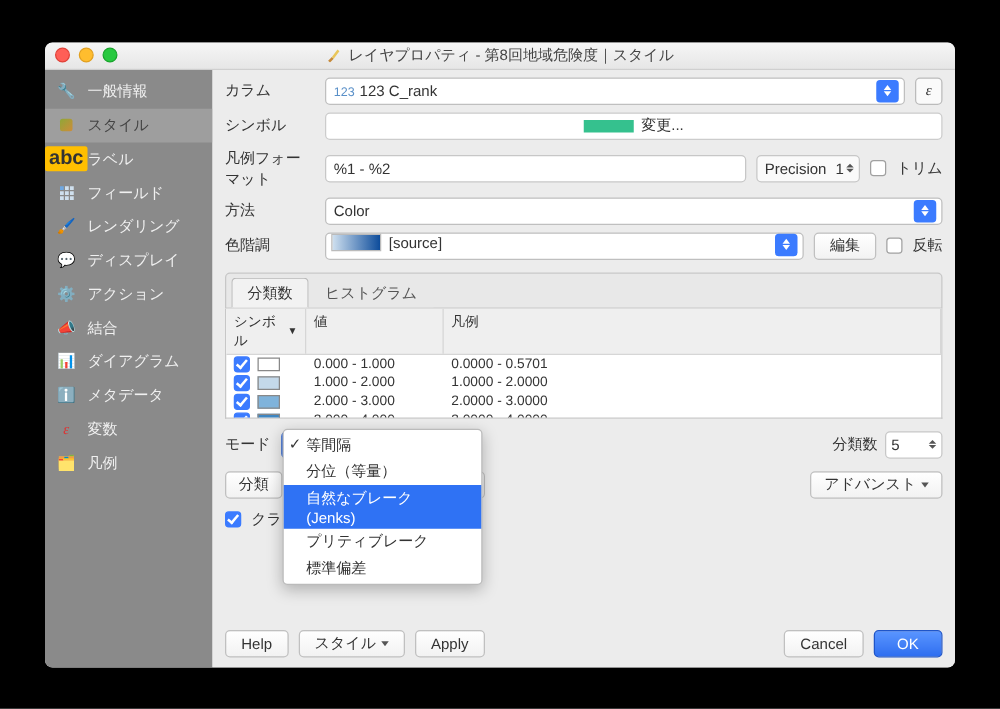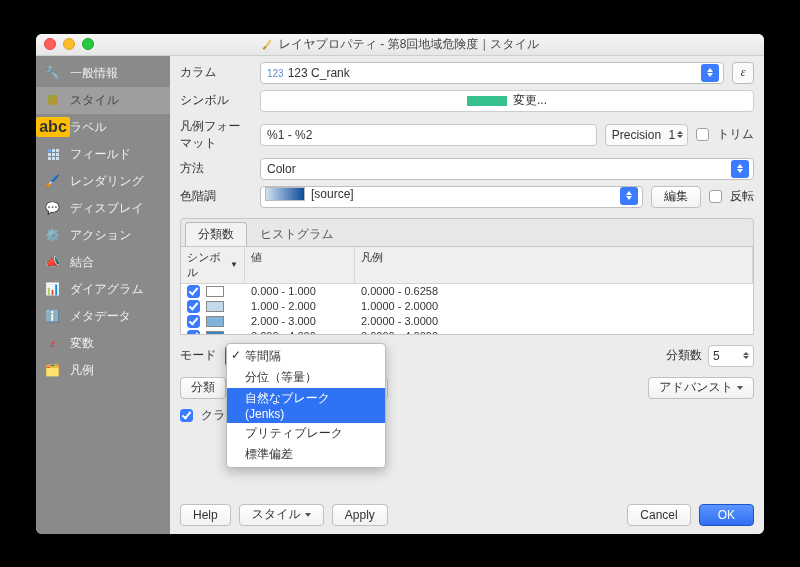--- a/index.html
+++ b/index.html
@@ -350,21 +350,21 @@
             <div class="th val"><span>値</span></div>
             <div class="th leg"><span>凡例</span></div>
           </div>
           <div id="table-body">
               <div class="trow">
                 <div class="c1">
                   <span class="checkbox checked"></span>
                   <span class="sw" style="background:#ffffff"></span>
                 </div>
                 <div class="c2">0.000 - 1.000</div>
-                <div class="c3">0.0000 - 0.6258</div>
+                <div class="c3">0.0000 - 0.5701</div>
               </div>
               <div class="trow">
                 <div class="c1">
                   <span class="checkbox checked"></span>
                   <span class="sw" style="background:#c4d9ea"></span>
                 </div>
                 <div class="c2">1.000 - 2.000</div>
                 <div class="c3">1.0000 - 2.0000</div>
               </div>
               <div class="trow">

